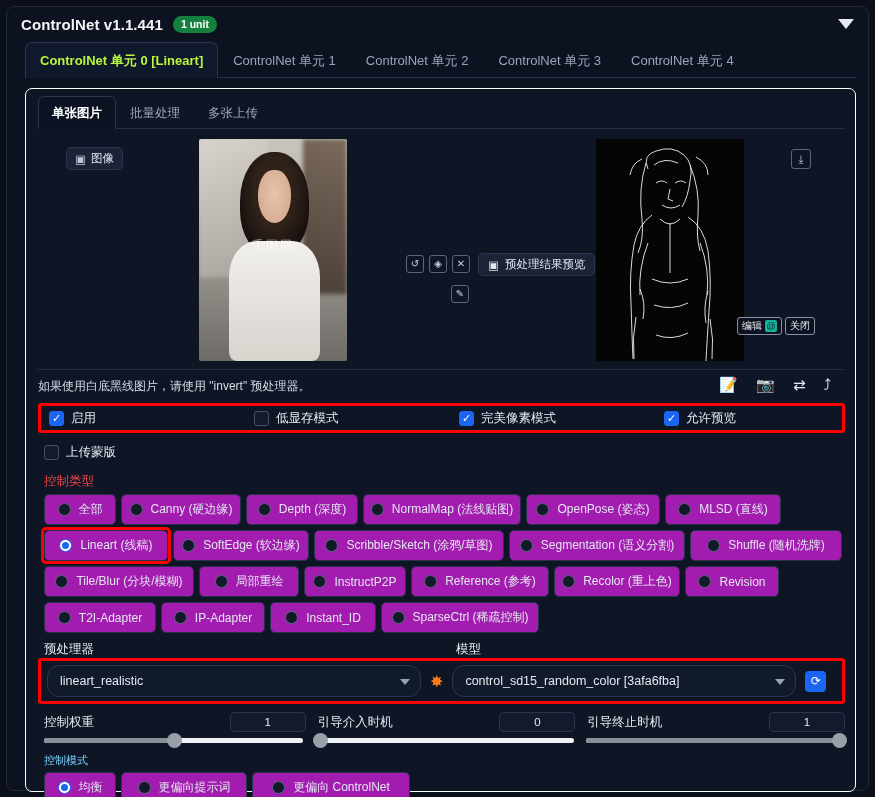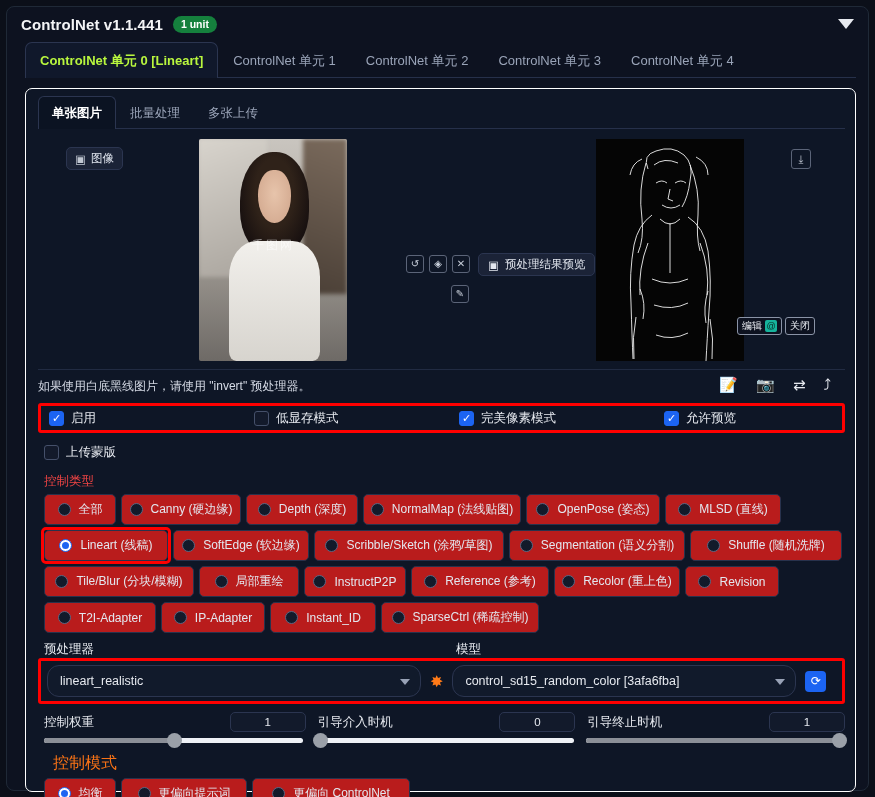--- a/index.html
+++ b/index.html
@@ -232,21 +232,21 @@
     font-size: 11px; color: #fff; line-height: 15px;
   }
   .maskrow { margin: 8px 10px 0 18px; }
 
   
   .section-label { margin: 10px 10px 4px 18px; font-size: 12.5px; color: #ef4444; }
   .radiogrid { margin: 0 10px 0 12px; }
   .rrow { display: flex; gap: 5px; margin-bottom: 5px; padding-left: 6px; }
   .ritem {
     display: flex; align-items: center; justify-content: center; gap: 8px;
-    background: #b91c1c;
+    background: #a21caf;
     border: 1px solid #28324c;
     border-radius: 5px;
     padding: 6px 12px;
     font-size: 12px; color: #e3e7ef;
     cursor: pointer; white-space: nowrap;
   }
   .dot {
     width: 13px; height: 13px; border-radius: 50%;
     border: 1px solid #5c6682; background: #121a2a;
     position: relative; flex: none;
@@ -309,21 +309,21 @@
   .track {
     position: relative; height: 5px; border-radius: 3px;
     background: #eef1f6; flex: 1;
   }
   .track .fill { position: absolute; left: 0; top: 0; bottom: 0; border-radius: 3px; background: #8b8f97; }
   .track .knob {
     position: absolute; top: -5px; width: 15px; height: 15px; border-radius: 50%;
     background: #9aa0a8; cursor: pointer;
   }
 
-  .mode-label { margin: 10px 10px 4px 27px; font-size: 16px; color: #f97316; }
+  .mode-label { margin: 10px 10px 4px 18px; font-size: 11px; color: #7dd3fc; }
 </style>
 </head>
 <body>
 
 <div class="app">
   <div class="panel">
 
     <div class="panel-header">
       <span class="panel-title">ControlNet v1.1.441</span>
       <span class="unit-badge">1 unit</span>

